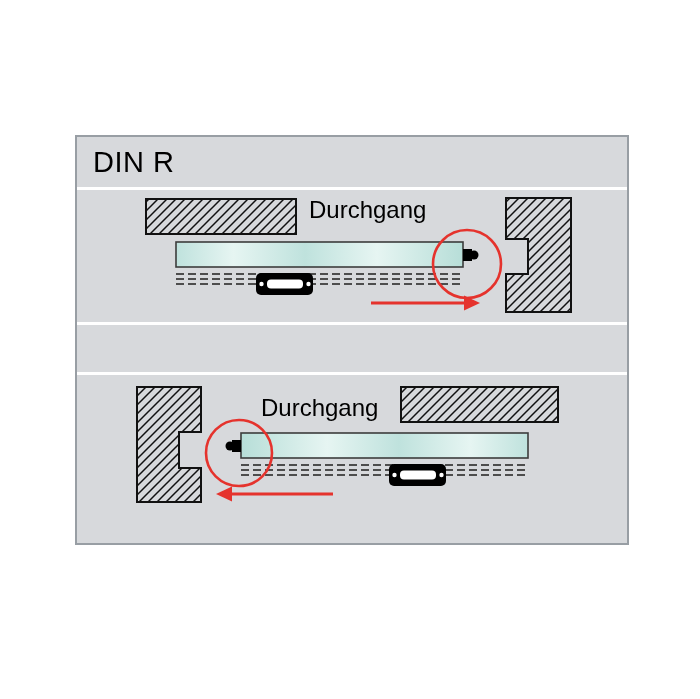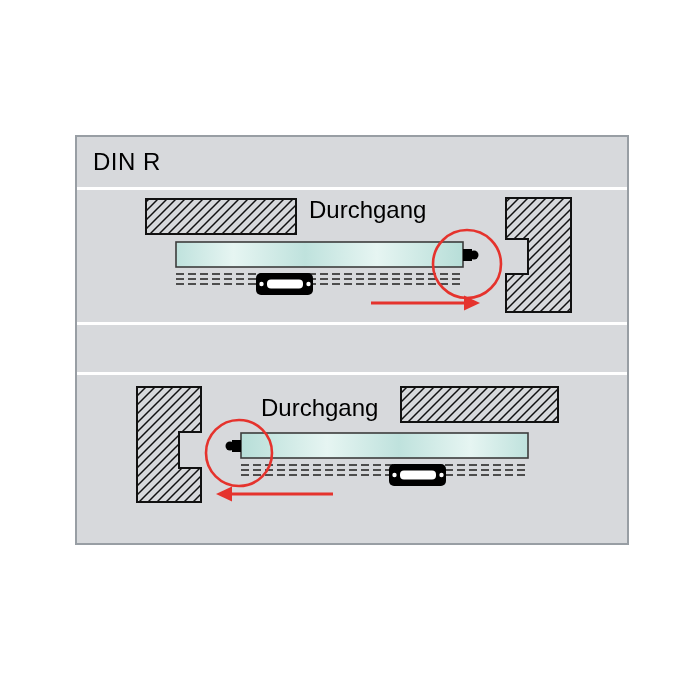--- a/index.html
+++ b/index.html
@@ -16,21 +16,21 @@
     background:#d7d9dc;
     border:2px solid #989ea4;
   }
   .hdr {
     position:absolute; left:0; width:100%;
     display:flex; align-items:center;
     padding-left:16px;
   }
   .hdr-r { top:0; height:50px; }
   .hdr-l { top:188px; height:47px; }
-  .hdr-title { font-size:24px; color:#000; letter-spacing:0.5px; }
+  .hdr-title { font-size:29px; color:#000; letter-spacing:0.5px; }
   .divider { position:absolute; left:0; width:100%; height:3px; background:#ffffff; }
   .div1 { top:50px; }
   .div2 { top:185px; }
   .div3 { top:235px; }
   .panel-body { position:absolute; left:0; width:100%; }
   .body-r { top:53px; height:132px; }
   .body-l { top:238px; height:169px; }
   .panel-body svg { position:absolute; left:0; top:0; }
   .durchgang {
     position:absolute; font-size:24px; color:#000; white-space:nowrap;

